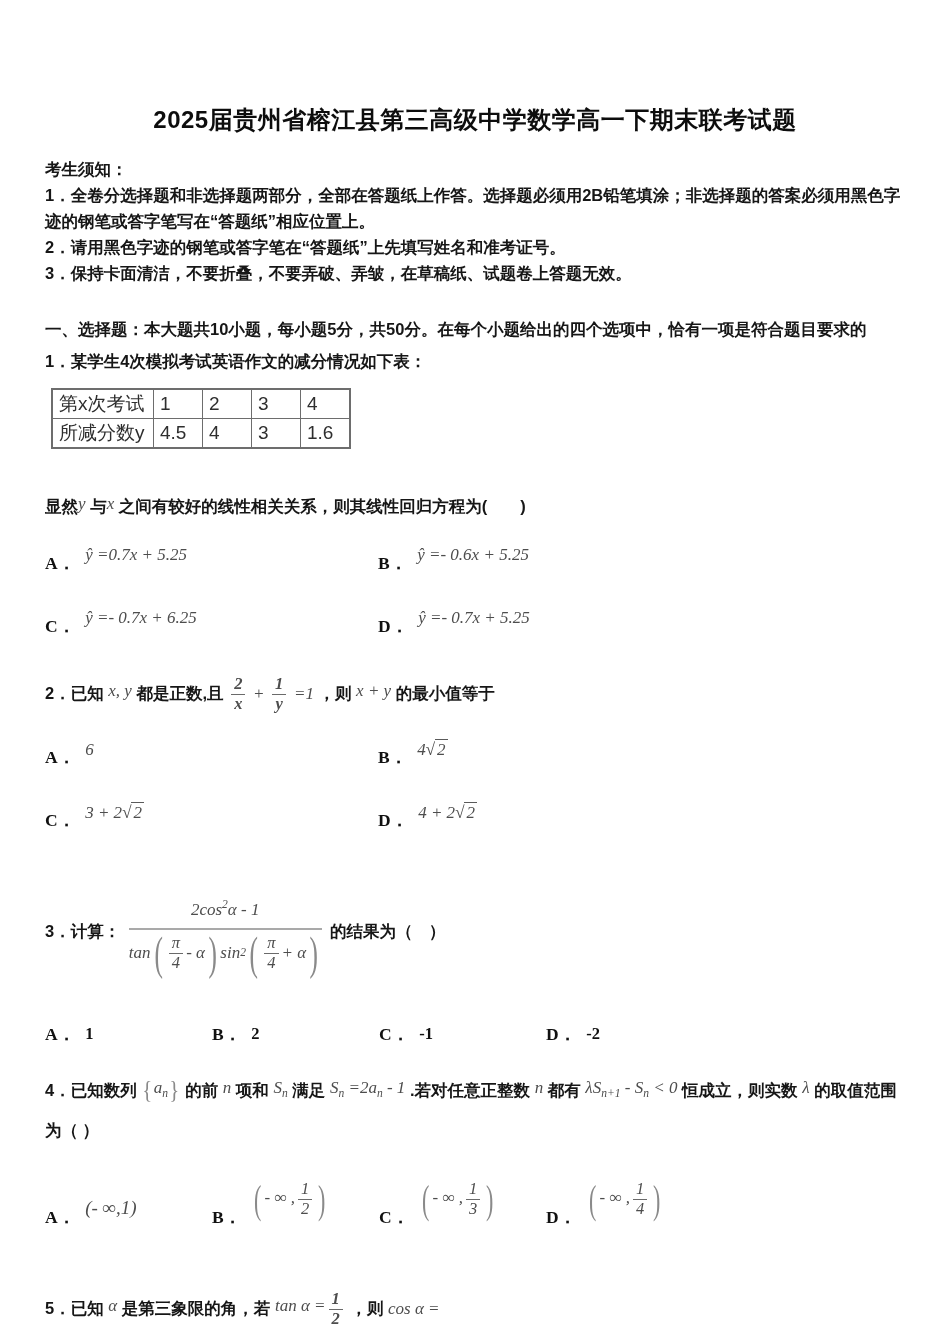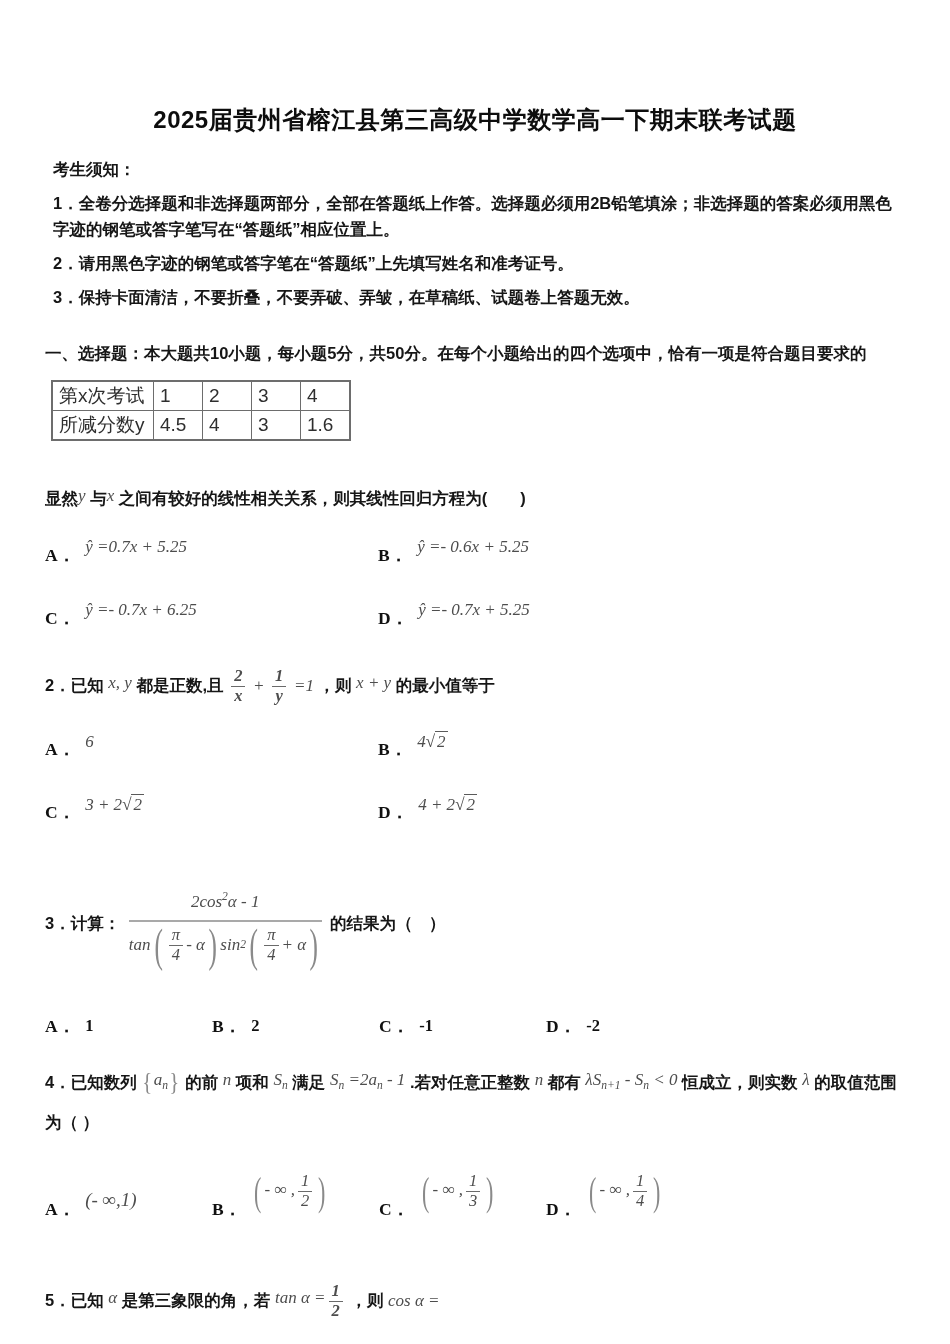--- a/index.html
+++ b/index.html
@@ -12,21 +12,21 @@
   .cn {
     font-family:"Liberation Sans", sans-serif;
     font-weight:600; color:#161616; font-size:16.5px; line-height:26px;
     margin:0;
   }
   .title {
     font-size:24px; font-weight:800; color:#0d0d0d;
     text-align:center; margin:0 0 20px 0; letter-spacing:0.5px;
     font-family:"Liberation Sans", sans-serif;
   }
-  .notice p { margin:8px; }
+  .notice p { margin:0; }
   .section-heading { margin-top:30px; }
   .q1-stem { margin-top:6px; }
 
   
   .math {
     font-family:"Liberation Serif", serif; font-style:italic;
     color:#4d4d4d; font-size:17px; font-weight:400;
   }
   .raised { vertical-align:3px; }
   sub { font-size:68%; font-style:italic; }
@@ -87,20 +87,21 @@
 
   <div class="notice">
     <p class="cn">考生须知：</p>
     <p class="cn">1．全卷分选择题和非选择题两部分，全部在答题纸上作答。选择题必须用2B铅笔填涂；非选择题的答案必须用黑色字迹的钢笔或答字笔写在“答题纸”相应位置上。</p>
     <p class="cn">2．请用黑色字迹的钢笔或答字笔在“答题纸”上先填写姓名和准考证号。</p>
     <p class="cn">3．保持卡面清洁，不要折叠，不要弄破、弄皱，在草稿纸、试题卷上答题无效。</p>
   </div>
 
   <p class="cn section-heading">一、选择题：本大题共10小题，每小题5分，共50分。在每个小题给出的四个选项中，恰有一项是符合题目要求的</p>
 
+  <p class="cn q1-stem">1．某学生4次模拟考试英语作文的减分情况如下表：</p>
 
   <table class="score-table">
     <tbody>
         <tr>
       <td class="c1">第x次考试</td>
       <td class="cv">1</td>
       <td class="cv">2</td>
       <td class="cv">3</td>
       <td class="cv">4</td>
     </tr>

